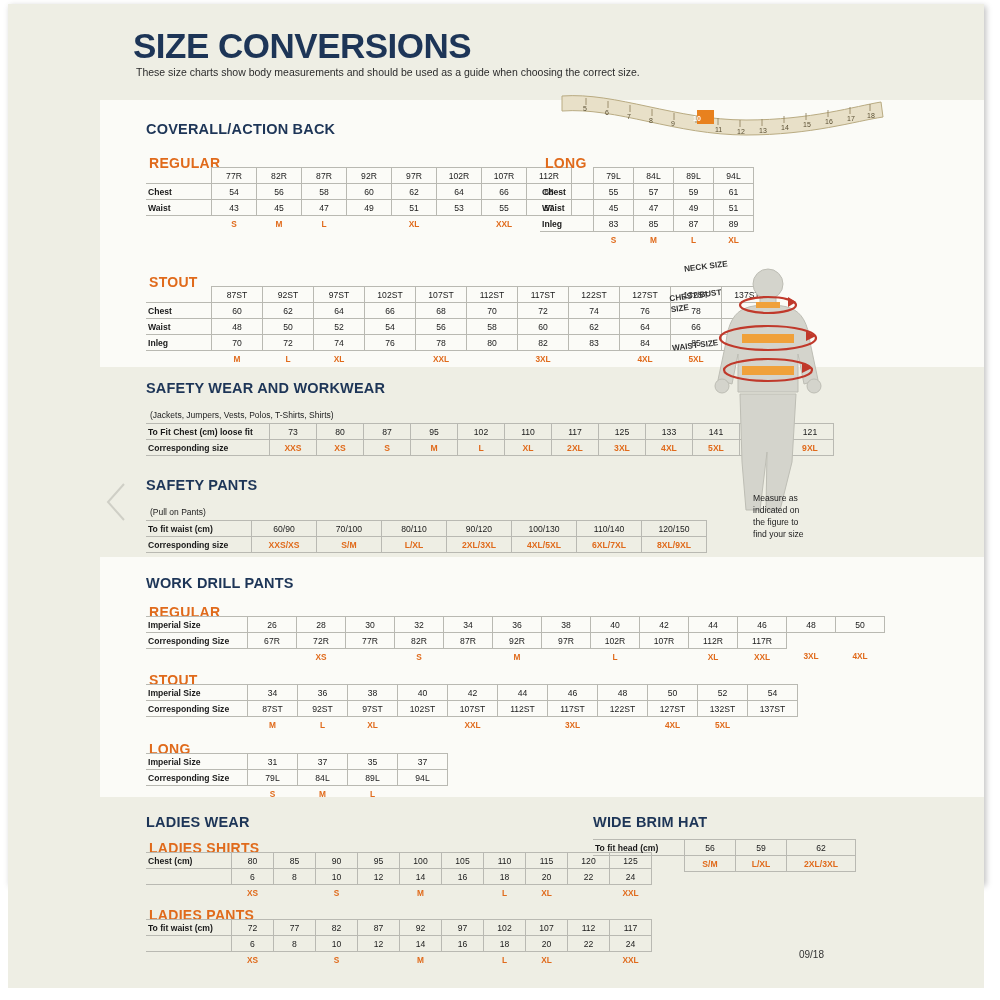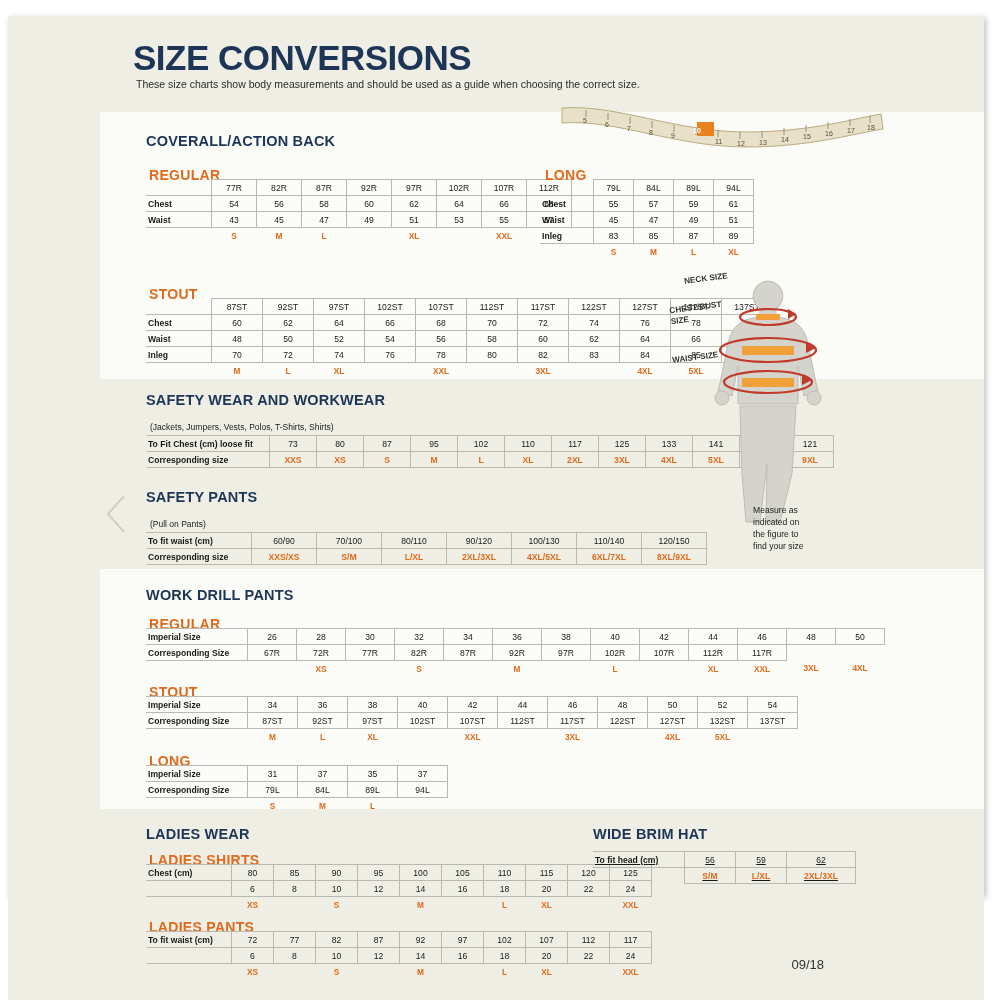--- a/index.html
+++ b/index.html
@@ -1,18 +1,18 @@
 <!DOCTYPE html>
 <html><head>
 <meta charset="utf-8">
 <style>
   html,body{margin:0;padding:0;background:#ffffff;}
   body{width:1000px;height:1000px;font-family:"Liberation Sans",sans-serif;overflow:hidden;}
   .page{position:relative;width:1000px;height:1000px;background:#ffffff;}
-  .sheet{position:absolute;left:8px;top:16px;width:976px;height:880px;background:#fbfbf7;box-shadow:2px 2px 6px rgba(0,0,0,.25);}
+  .sheet{position:absolute;left:8px;top:4px;width:976px;height:880px;background:#fbfbf7;box-shadow:2px 2px 6px rgba(0,0,0,.25);}
   .leftband{position:absolute;left:0;top:0;width:92px;height:984px;background:#eeeee4;}
   .headband{position:absolute;left:0;top:0;width:976px;height:96px;background:#eeeee4;}
   .midband{position:absolute;left:0;top:363px;width:976px;height:190px;background:#eeeee4;}
   .lowband{position:absolute;left:0;top:793px;width:976px;height:191px;background:#eeeee4;}
   .content{position:absolute;left:0;top:0;width:976px;height:984px;}
 
   h1.title{position:absolute;left:125px;top:22px;margin:0;font-size:35px;font-weight:bold;color:#1d3557;letter-spacing:-0.5px;font-family:"Liberation Sans",sans-serif;}
   .subtitle{position:absolute;left:128px;top:62px;font-size:10.5px;color:#2b2b2b;}
 
   .sect{position:absolute;font-size:14.5px;font-weight:bold;color:#1d3557;letter-spacing:0.2px;}
@@ -25,21 +25,21 @@
   table.gt td.nb{border:none;}
   table.gt tr.sizes td{border:none;color:#e06a1b;font-weight:bold;font-size:8.3px;}
   table.gt tr.sizes td.lbl{color:#e06a1b;}
 
   
   .figwrap{position:absolute;left:660px;top:258px;width:200px;height:260px;}
   .measure-note{position:absolute;left:745px;top:488px;font-size:8.6px;color:#222;line-height:12px;}
   .tag{position:absolute;font-size:8.2px;font-weight:bold;color:#333;}
 
   .arrowleft{position:absolute;left:96px;top:478px;width:26px;height:40px;}
-  .footer{position:absolute;right:160px;bottom:28px;font-size:13px;color:#333;}
+  .footer{position:absolute;right:160px;bottom:28px;font-size:10px;color:#333;}
 </style>
 </head>
 <body>
 
 <div class="page">
   <div class="sheet">
     <div class="leftband"></div>
     <div class="headband"></div>
     <div class="midband"></div>
     <div class="lowband"></div>
@@ -539,21 +539,21 @@
               <td></td>
           <td>L</td>
           <td>XL</td>
               <td></td>
           <td>XXL</td>
             </tr>
       </tbody>
         </table>
 
       <div class="sect" style="left:585px;top:810px;">WIDE BRIM HAT</div>
-      <table class="gt" style="left:585px;top:835px;text-decoration:underline;">
+      <table class="gt" style="left:585px;top:835px;">
         <tbody>
             <tr>
               <td class="lbl" style="width:86px">To fit head (cm)</td>
           <td style="width:44px">56</td>
           <td style="width:44px">59</td>
           <td style="width:62px">62</td>
             </tr>
         <tr>
               <td class="lbl nb"></td>
           <td style="color:#e06a1b;font-weight:bold">S/M</td>

